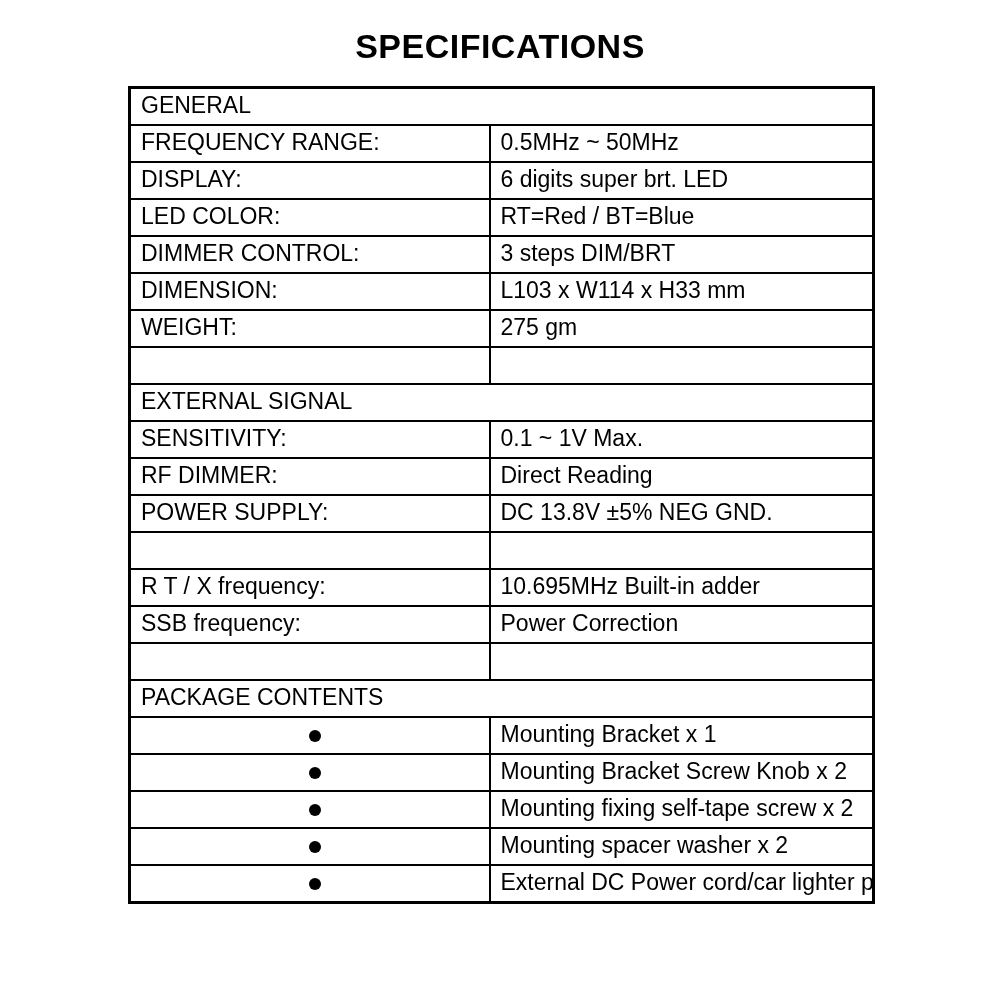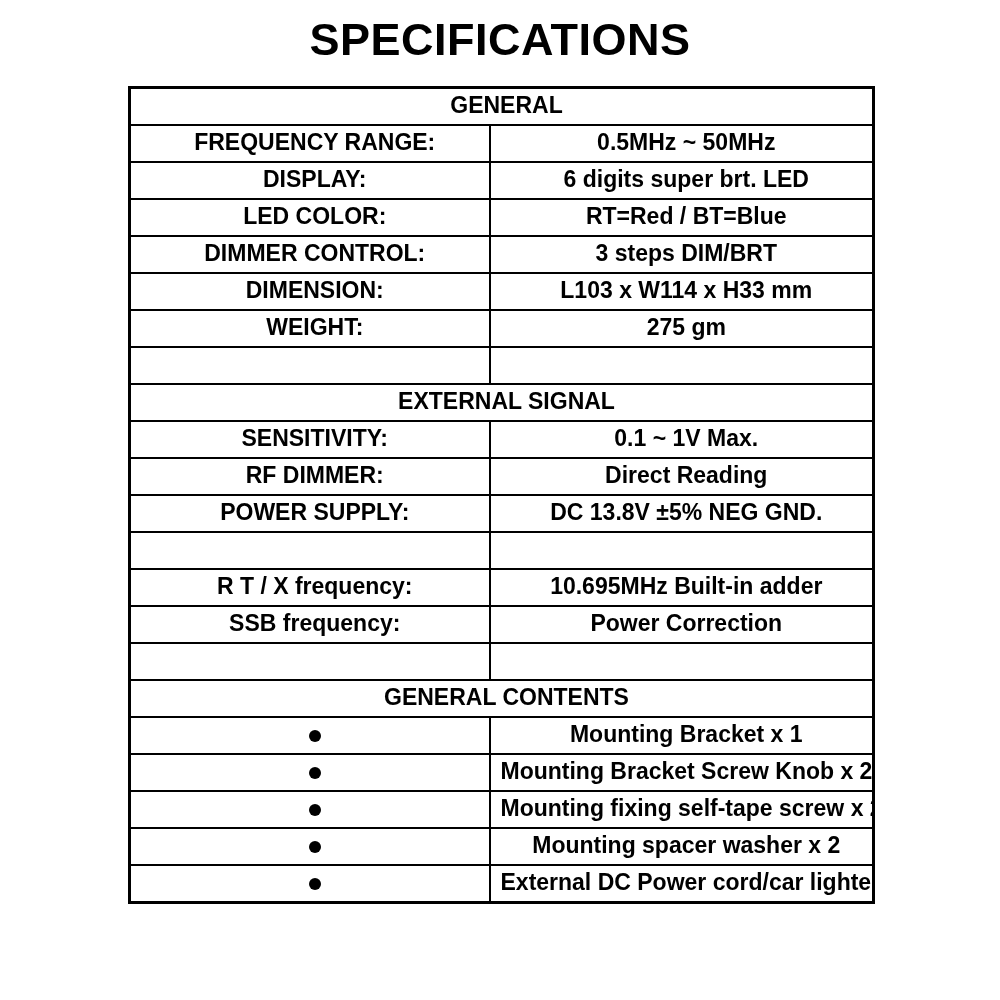--- a/index.html
+++ b/index.html
@@ -15,51 +15,50 @@
     -webkit-font-smoothing: antialiased;
   }
   .page {
     position: relative;
     width: 1000px;
     height: 1000px;
     box-sizing: border-box;
   }
   .doc-title {
     text-align: center;
-    font-size: 45px;
+    font-size: 34px;
     font-weight: bold;
     letter-spacing: 0.5px;
-    padding-top: 14px;
+    padding-top: 27px;
     padding-bottom: 14px;
   }
   .spec-table-wrap {
     position: absolute;
     left: 128px;
     top: 86px;
     width: 744px;
   }
   table.spec {
     border-collapse: collapse;
     width: 744px;
     table-layout: fixed;
     border: 3px solid #000;
   }
   table.spec col.c1 { width: 360px; }
   table.spec col.c2 { width: 384px; }
   table.spec td {
     border: 2px solid #000;
     padding: 2px 0 3px 10px;
     font-size: 23px;
-    font-weight: bold;
+    font-weight: normal;
     line-height: 1.12;
     height: 30px;
     vertical-align: middle;
     white-space: nowrap;
     overflow: hidden;
-    text-align: center;
   }
   td.section {
     font-size: 24px;
     font-weight: bold;
   }
   td.spacer {
     height: 26px;
     padding: 0;
   }
   td.value {
@@ -160,21 +159,21 @@
           <td>SSB frequency:</td>
           <td class="value">Power Correction</td>
         </tr>
 
         <tr>
           <td class="spacer"></td>
           <td class="spacer"></td>
         </tr>
 
         <tr>
-          <td class="section" colspan="2">GENERAL CONTENTS</td>
+          <td class="section" colspan="2">PACKAGE CONTENTS</td>
         </tr>
         <tr>
           <td class="bullet-cell" style="width:60px">
             <span class="bullet-dot"></span>
           </td>
           <td class="bullet-label">Mounting Bracket x 1</td>
         </tr>
         <tr>
           <td class="bullet-cell">
             <span class="bullet-dot"></span>

